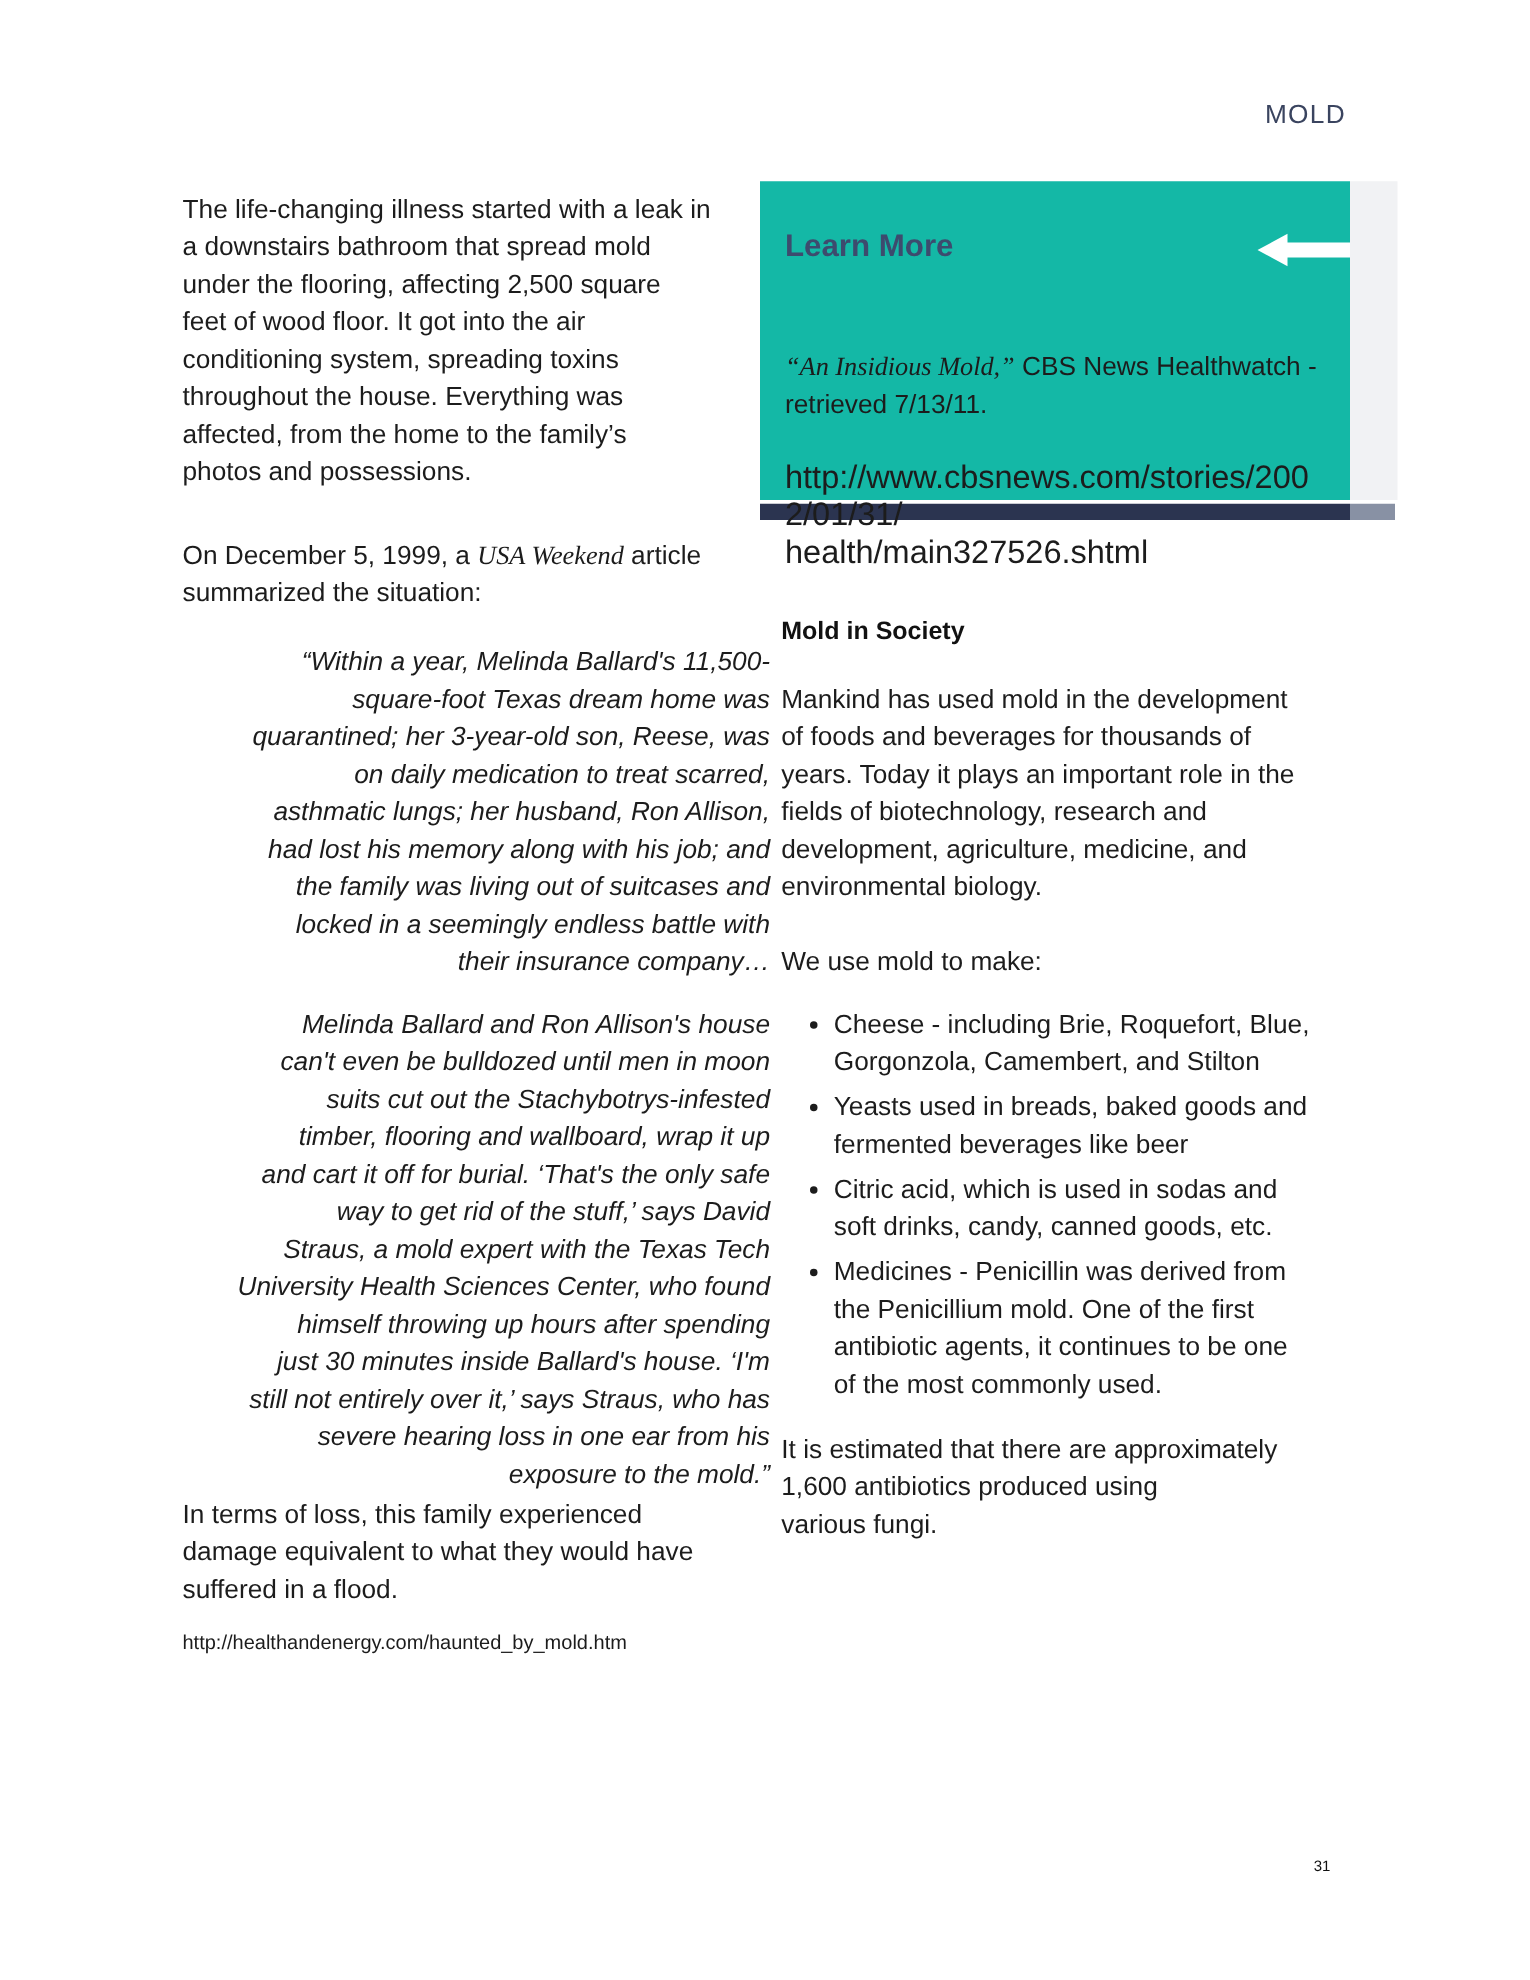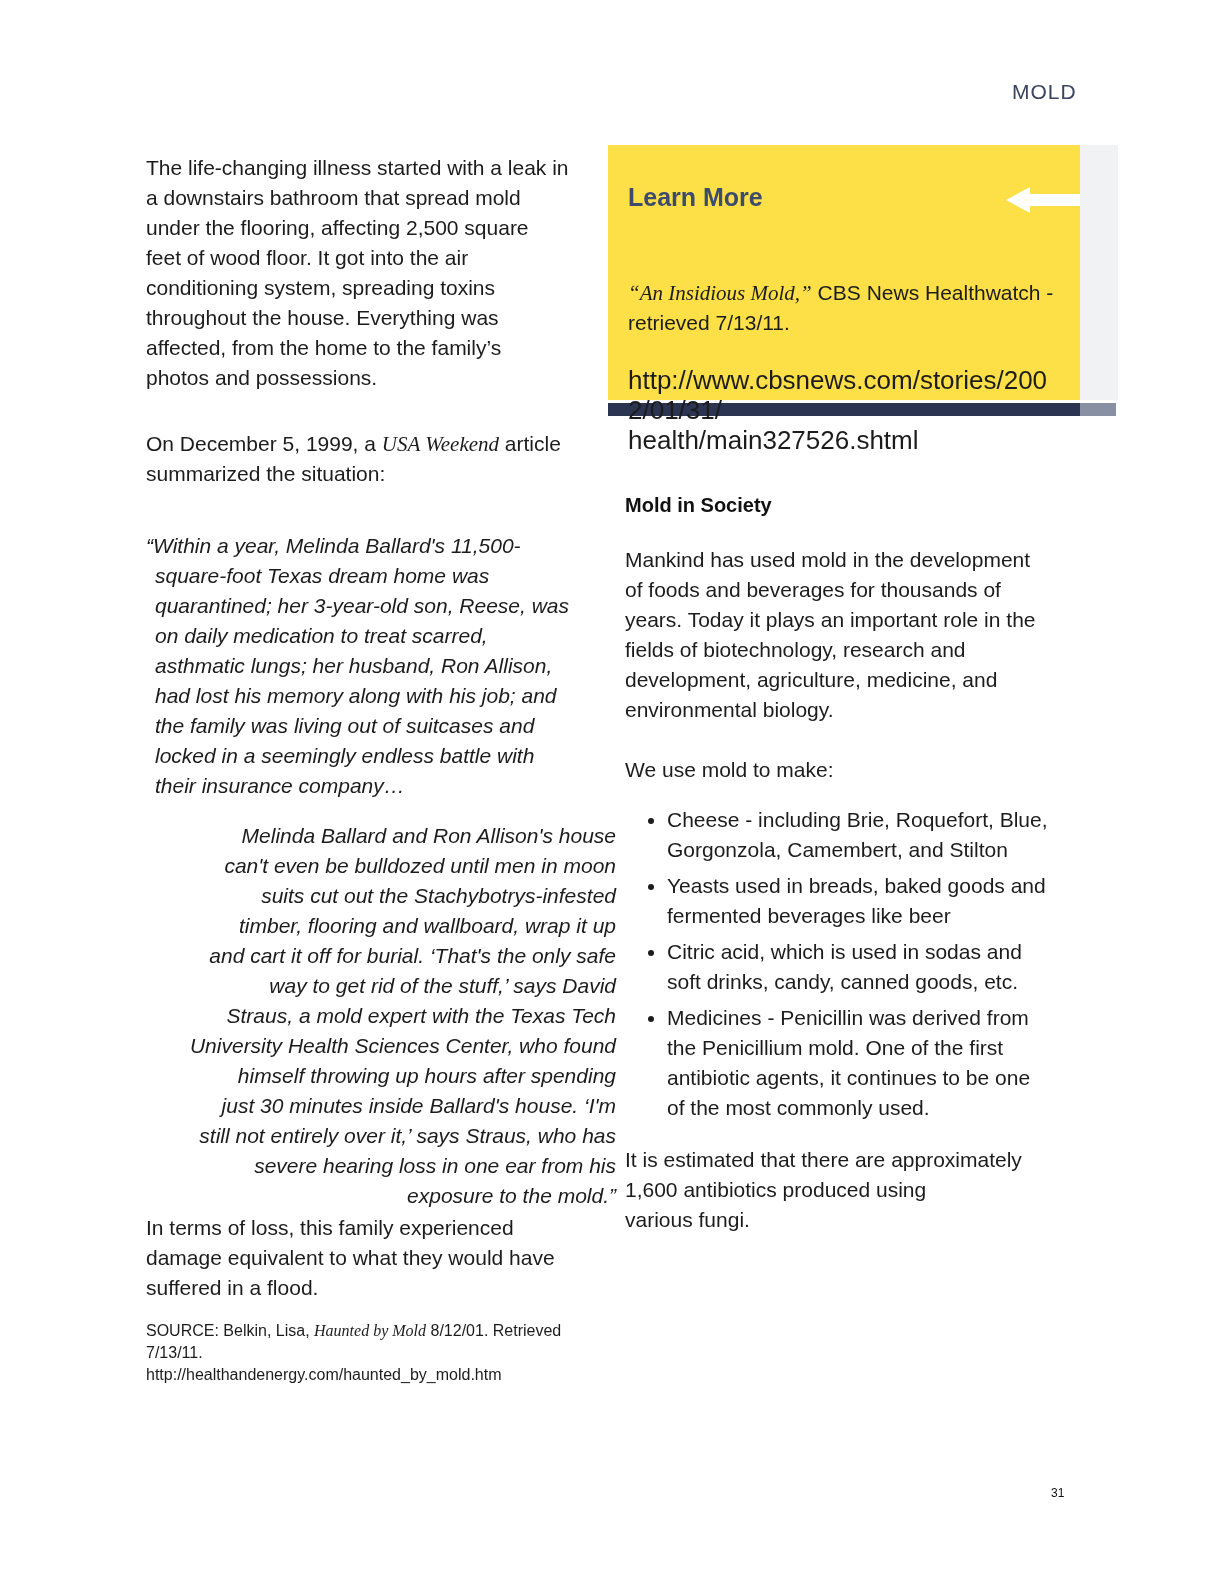--- a/index.html
+++ b/index.html
@@ -19,32 +19,32 @@
     position: absolute; left: 146px; top: 153px; width: 470px;
     font-size: 21px; line-height: 30px;
   }
   .para { white-space: pre-line; }
   .para-date { margin-top: 36px; white-space: normal; }
   .para-date .plain { white-space: pre-line; }
   .quote {
     font-style: italic; white-space: pre-line;
     padding-left: 9px; text-indent: -9px;
   }
-  .quote1 { margin-top: 42px; }
+  .quote1 { margin-top: 25px; text-align: right; }
   .quote2 { margin-top: 20px; text-align: right; }
   .para-loss { margin-top: 2px; }
   .source-block {
     margin-top: 17px; font-size: 16px; line-height: 22px;
   }
   .italic { font-style: italic; font-family: Liberation Serif, serif; }
   
   .right-col { position: absolute; left: 608px; top: 145px; width: 512px; }
   .lm-row { display: flex; }
   .lm-box {
-    width: 472px; height: 255px; background: #fde047;
+    width: 472px; height: 255px; background: #14b8a6;
     position: relative; box-sizing: border-box;
     padding: 38px 26px 0 20px;
   }
   .lm-strip { width: 38px; height: 255px; background: #f1f2f4; }
   .lm-title { font-size: 25px; font-weight: bold; color: #3d4b6e; }
   .lm-cite { margin-top: 36px; font-size: 21px; line-height: 30px; white-space: pre-line; }
   .lm-url  { margin-top: 27px; font-size: 26px; line-height: 30px; white-space: pre-line; overflow-wrap: anywhere; }
   .arrow { position: absolute; top: 42px; right: 0; width: 74px; height: 26px; }
   .arrow-head {
     position: absolute; left: 0; top: 0; width: 0; height: 0;
@@ -104,23 +104,20 @@
 University Health Sciences Center, who found
 himself throwing up hours after spending
 just 30 minutes inside Ballard's house. ‘I'm
 still not entirely over it,’ says Straus, who has
 severe hearing loss in one ear from his
 exposure to the mold.”</div>
   <div class="para para-loss">In terms of loss, this family experienced
 damage equivalent to what they would have
 suffered in a flood.</div>
   <div class="source-block">
-    <div>
-      <span>SOURCE: Belkin, Lisa, </span><span class="italic">Haunted by Mold</span><span> 8/12/01. Retrieved 7/13/11.</span>
-    </div>
     <div>http://healthandenergy.com/haunted_by_mold.htm</div>
   </div>
 </div>
 
 <div class="right-col">
   <div class="lm-row">
     <div class="lm-box">
       <div class="lm-title">Learn More</div>
       <div class="arrow">
         <div class="arrow-head"></div>

